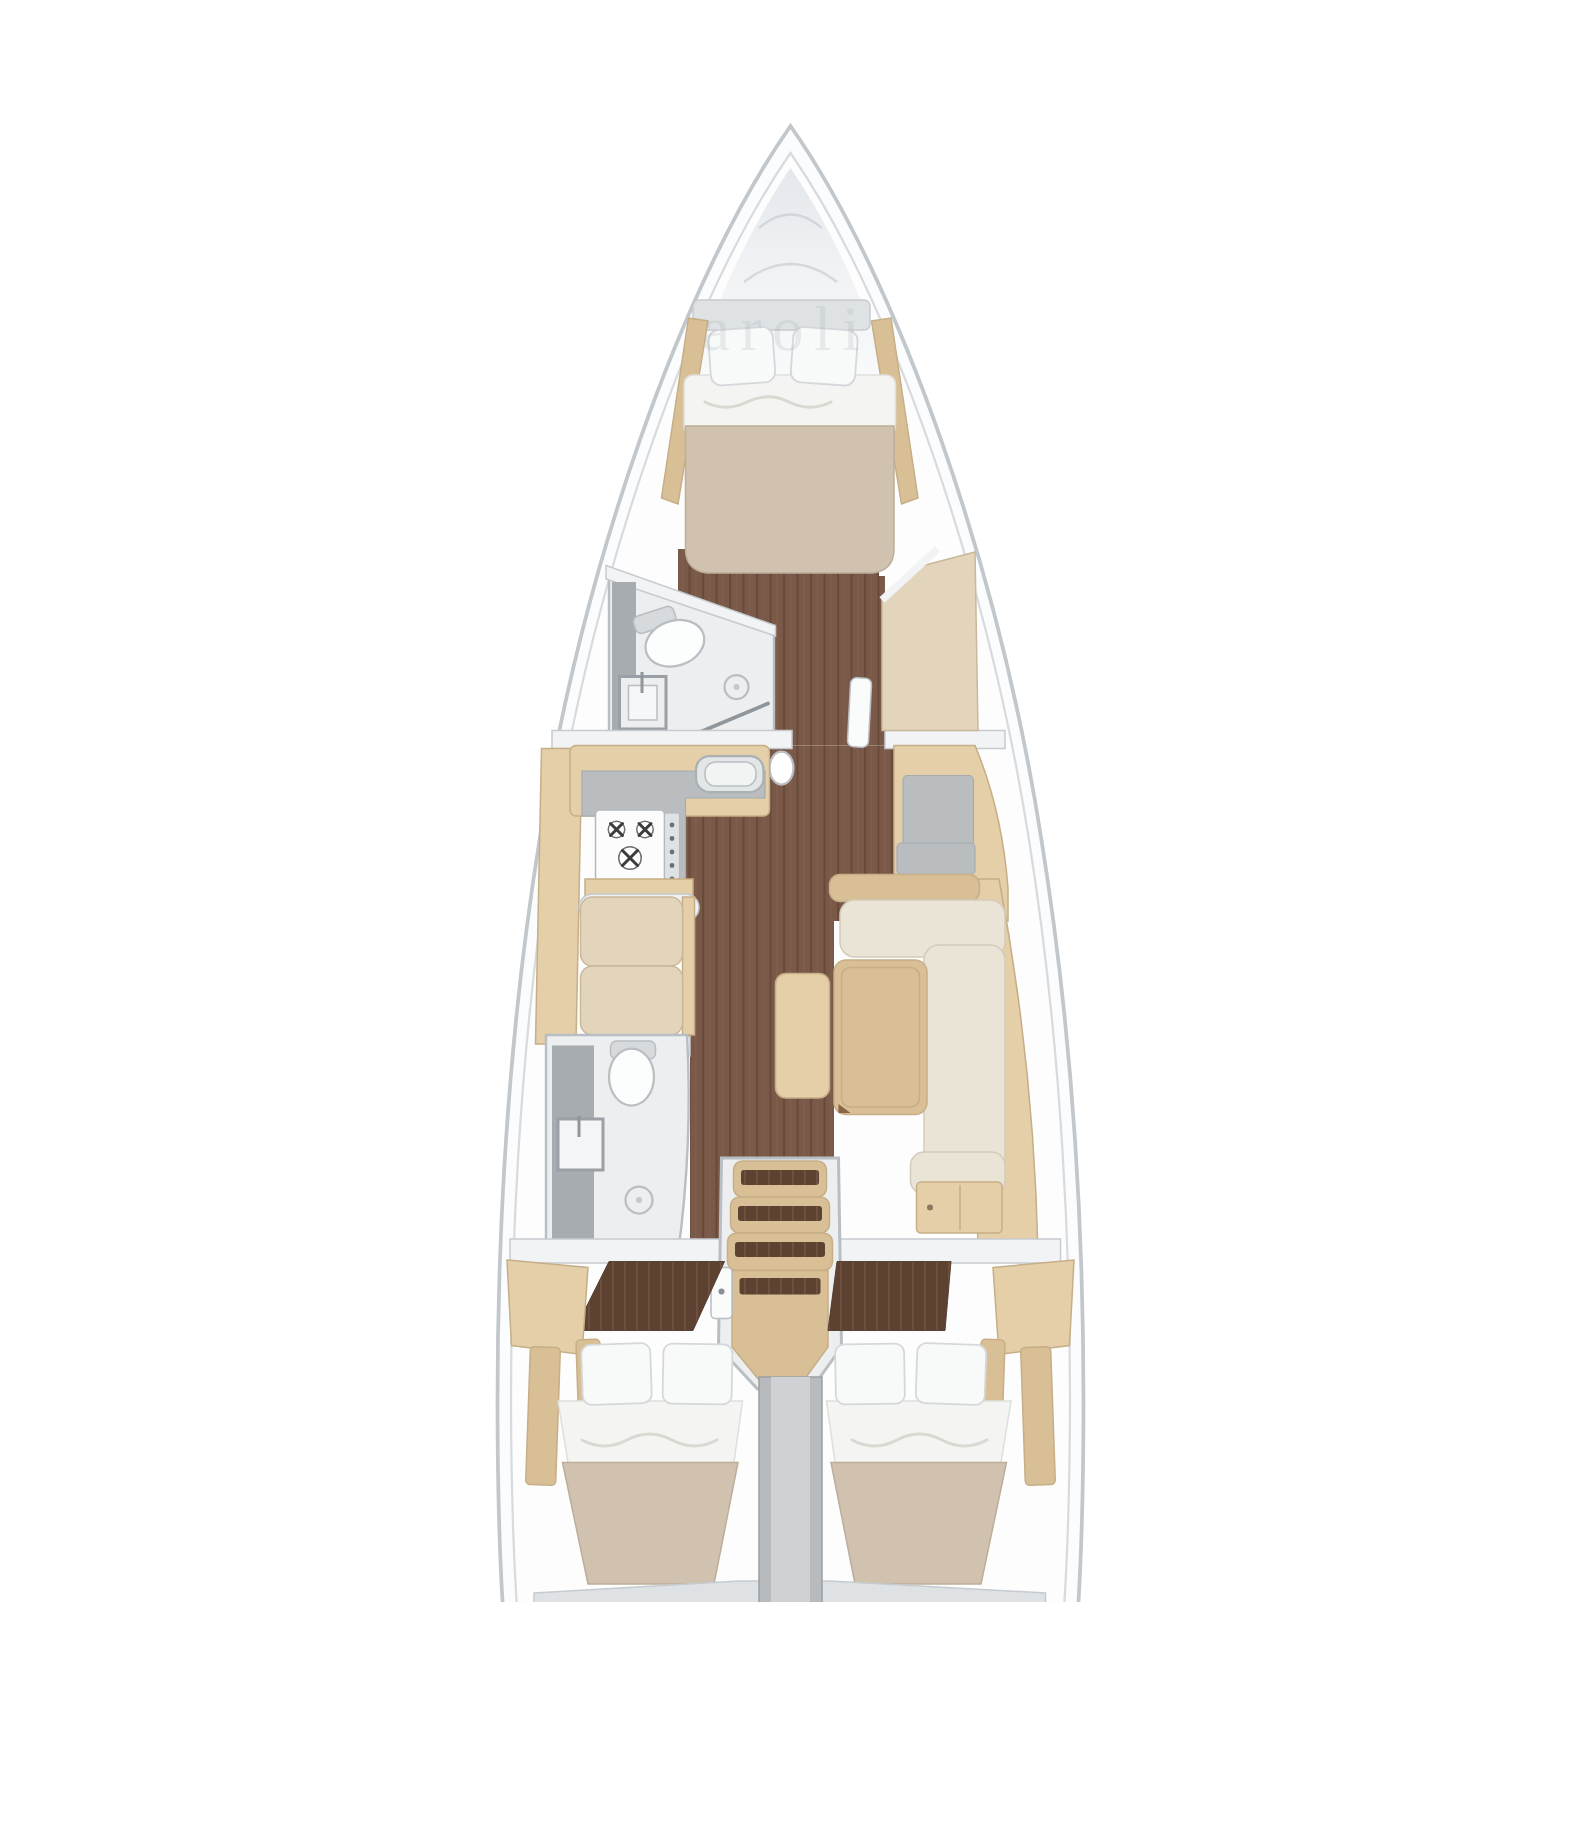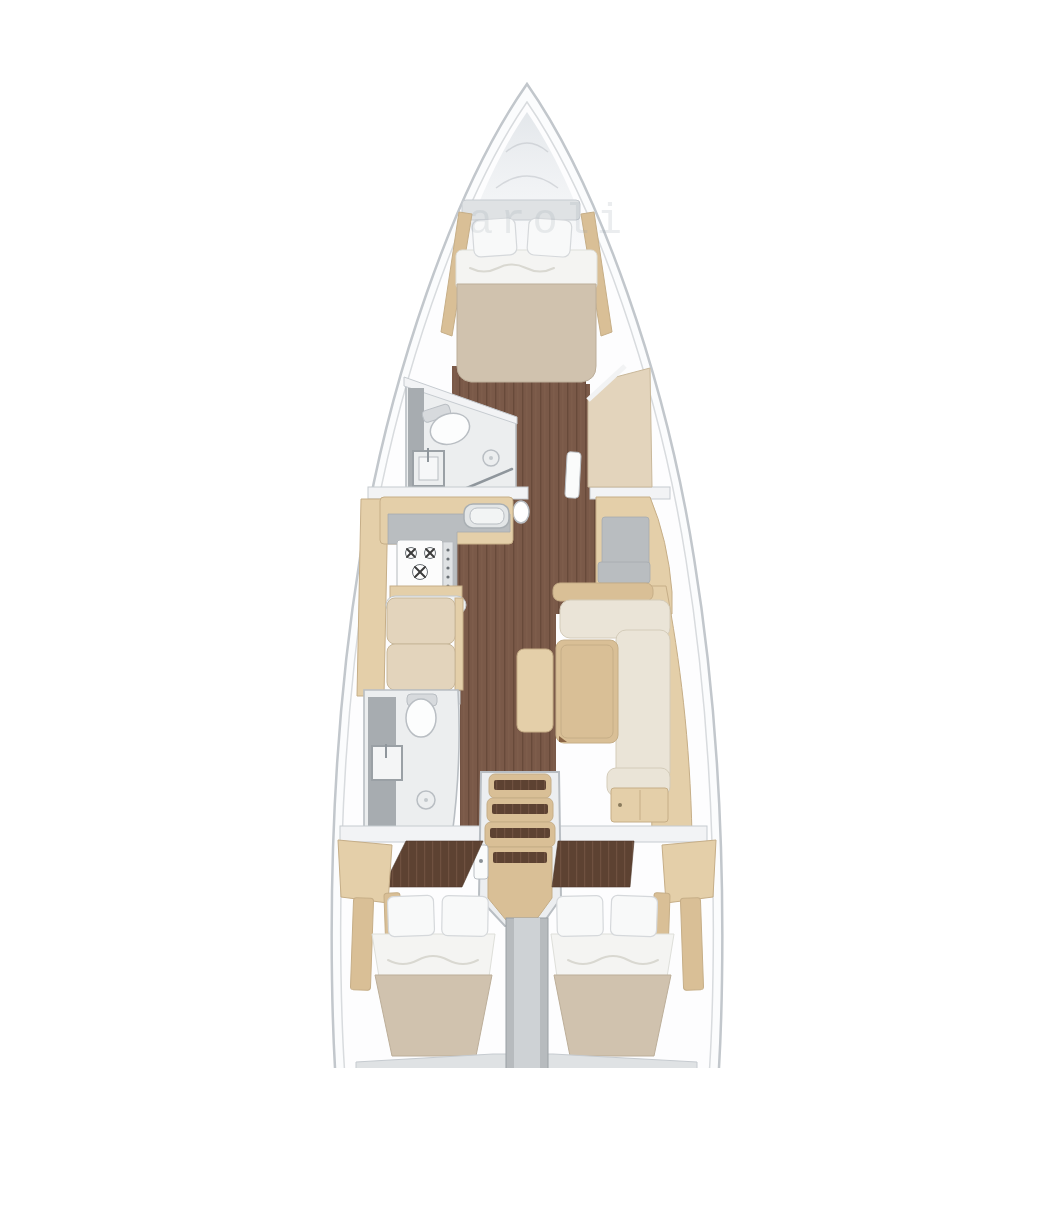--- a/index.html
+++ b/index.html
@@ -9,21 +9,21 @@
     --c-wood_light:#e4cfa9; --c-wood_mid:#d9bf96; --c-wood_edge:#c6ae87;
     --c-walnut:#5d4232; --c-walnut_line:#6f5140;
     --c-cushion:#e3d4bc; --c-cushion_edge:#c9b89a; --c-cream:#eae4d7; --c-cream_edge:#d4ccba;
     --c-mattress:#d0c2ae; --c-mattress_edge:#bcae99; --c-bedding:#f4f4f2;
     --c-gray_counter:#b9bdc0; --c-shower_gray:#a7acb0; --c-bath_floor:#eceeef;
     --c-divider:#b7bbbe; --c-divider_light:#ced2d5; --c-shelf:#dfe2e4;
     --c-white_panel:#f2f3f5; --c-outline_gray:#b9bec3; --c-burner:#3c3c3c; --c-watermark:#97a2ac;
   }
   html,body{margin:0;padding:0;background:#ffffff;}
   .stage{position:relative;width:1051px;height:1068px;background:#ffffff;overflow:hidden;
-         font-family:Liberation Mono, monospace;}
+         font-family:Liberation Serif, serif;}
   svg{position:absolute;left:0;top:0;}
   .f-hull{fill:var(--c-deck_white);stroke:var(--c-hull_line);stroke-width:2.5;}
   .l-hull-in{fill:#fdfdfe;stroke:var(--c-hull_line_light);stroke-width:1.5;}
   .f-floor{fill:url(#planks);}
   .f-wood{fill:var(--c-wood_light);stroke:var(--c-wood_edge);stroke-width:1;}
   .f-woodmid{fill:var(--c-wood_mid);stroke:var(--c-wood_edge);stroke-width:1;}
   .f-walnut{fill:url(#walnutp);stroke:#4e3829;stroke-width:0.6;}
   .f-cushion{fill:var(--c-cushion);stroke:var(--c-cushion_edge);stroke-width:1;}
   .f-cream{fill:var(--c-cream);stroke:var(--c-cream_edge);stroke-width:1;}
   .f-mattress{fill:var(--c-mattress);stroke:var(--c-mattress_edge);stroke-width:1;}

